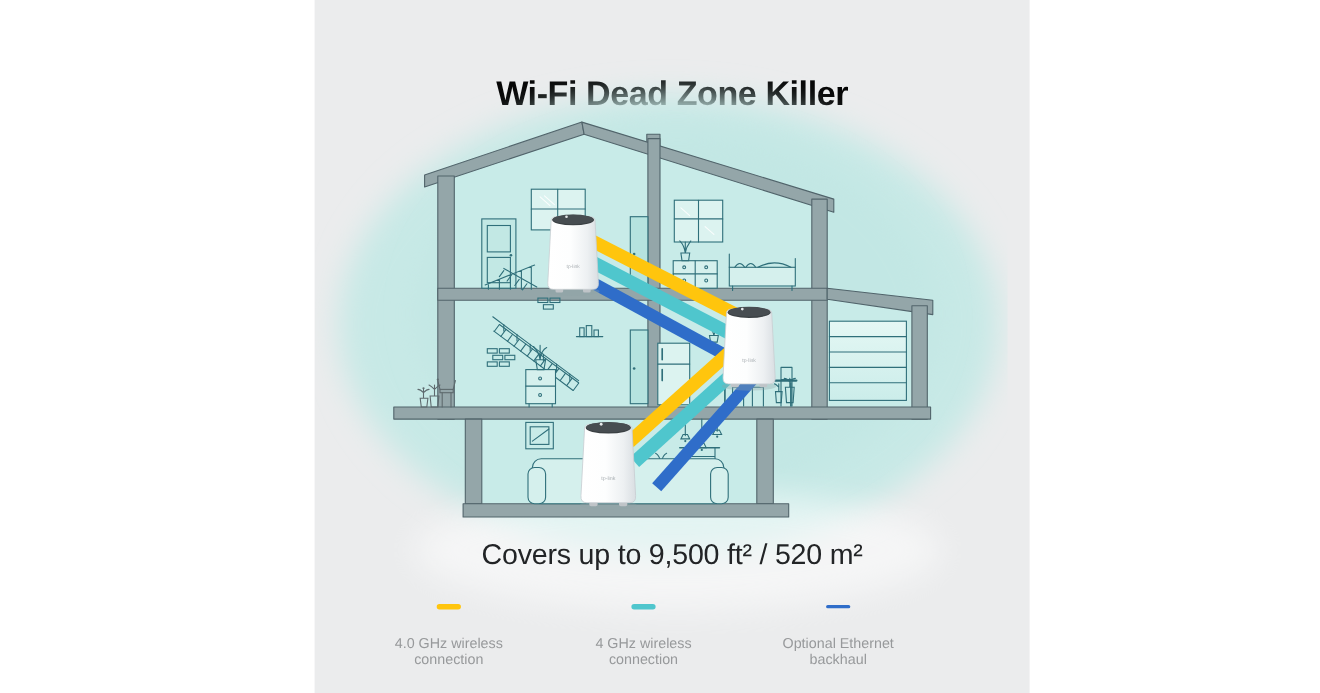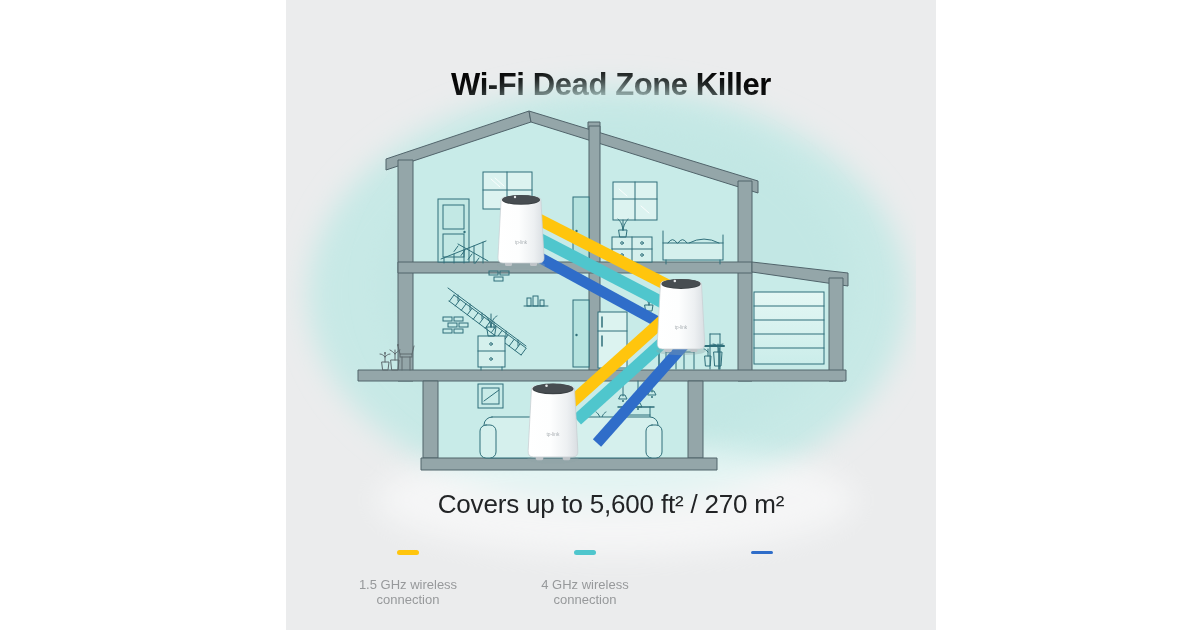--- a/index.html
+++ b/index.html
@@ -225,33 +225,37 @@
         <line x1="395" y1="326" x2="291" y2="420" stroke="#4FC6CD" stroke-width="12"></line>
         <line x1="405" y1="337" x2="311" y2="443" stroke="#2F6DC9" stroke-width="11"></line>
       </g>
     </g>
 
     <use href="#deco-proto" x="0" y="0" transform="translate(235,263)"></use>
     <use href="#deco-proto" x="0" y="0" transform="translate(395,349) scale(1.03)"></use>
     <use href="#deco-proto" x="0" y="0" transform="translate(267,457) scale(1.08)"></use>
   </svg>
 
-  <div class="coverage">Covers up to 5,600 ft² / 270 m²</div>
+  <div class="coverage">Covers up to 9,500 ft² / 520 m²</div>
 
   <div class="legend-item li-0">
     <span class="dash" style="background: rgb(255, 197, 13);"></span>
     <div class="lab">
-      <div>1.5 GHz wireless</div>
+      <div>4.0 GHz wireless</div>
       <div>connection</div>
     </div>
   </div>
   <div class="legend-item li-1">
     <span class="dash" style="background: rgb(79, 198, 205);"></span>
     <div class="lab">
       <div>4 GHz wireless</div>
       <div>connection</div>
     </div>
   </div>
   <div class="legend-item li-2 thin">
     <span class="dash" style="background: rgb(47, 109, 201);"></span>
+    <div class="lab">
+      <div>Optional Ethernet</div>
+      <div>backhaul</div>
+    </div>
   </div>
 
 </div>
 
 </body></html>

